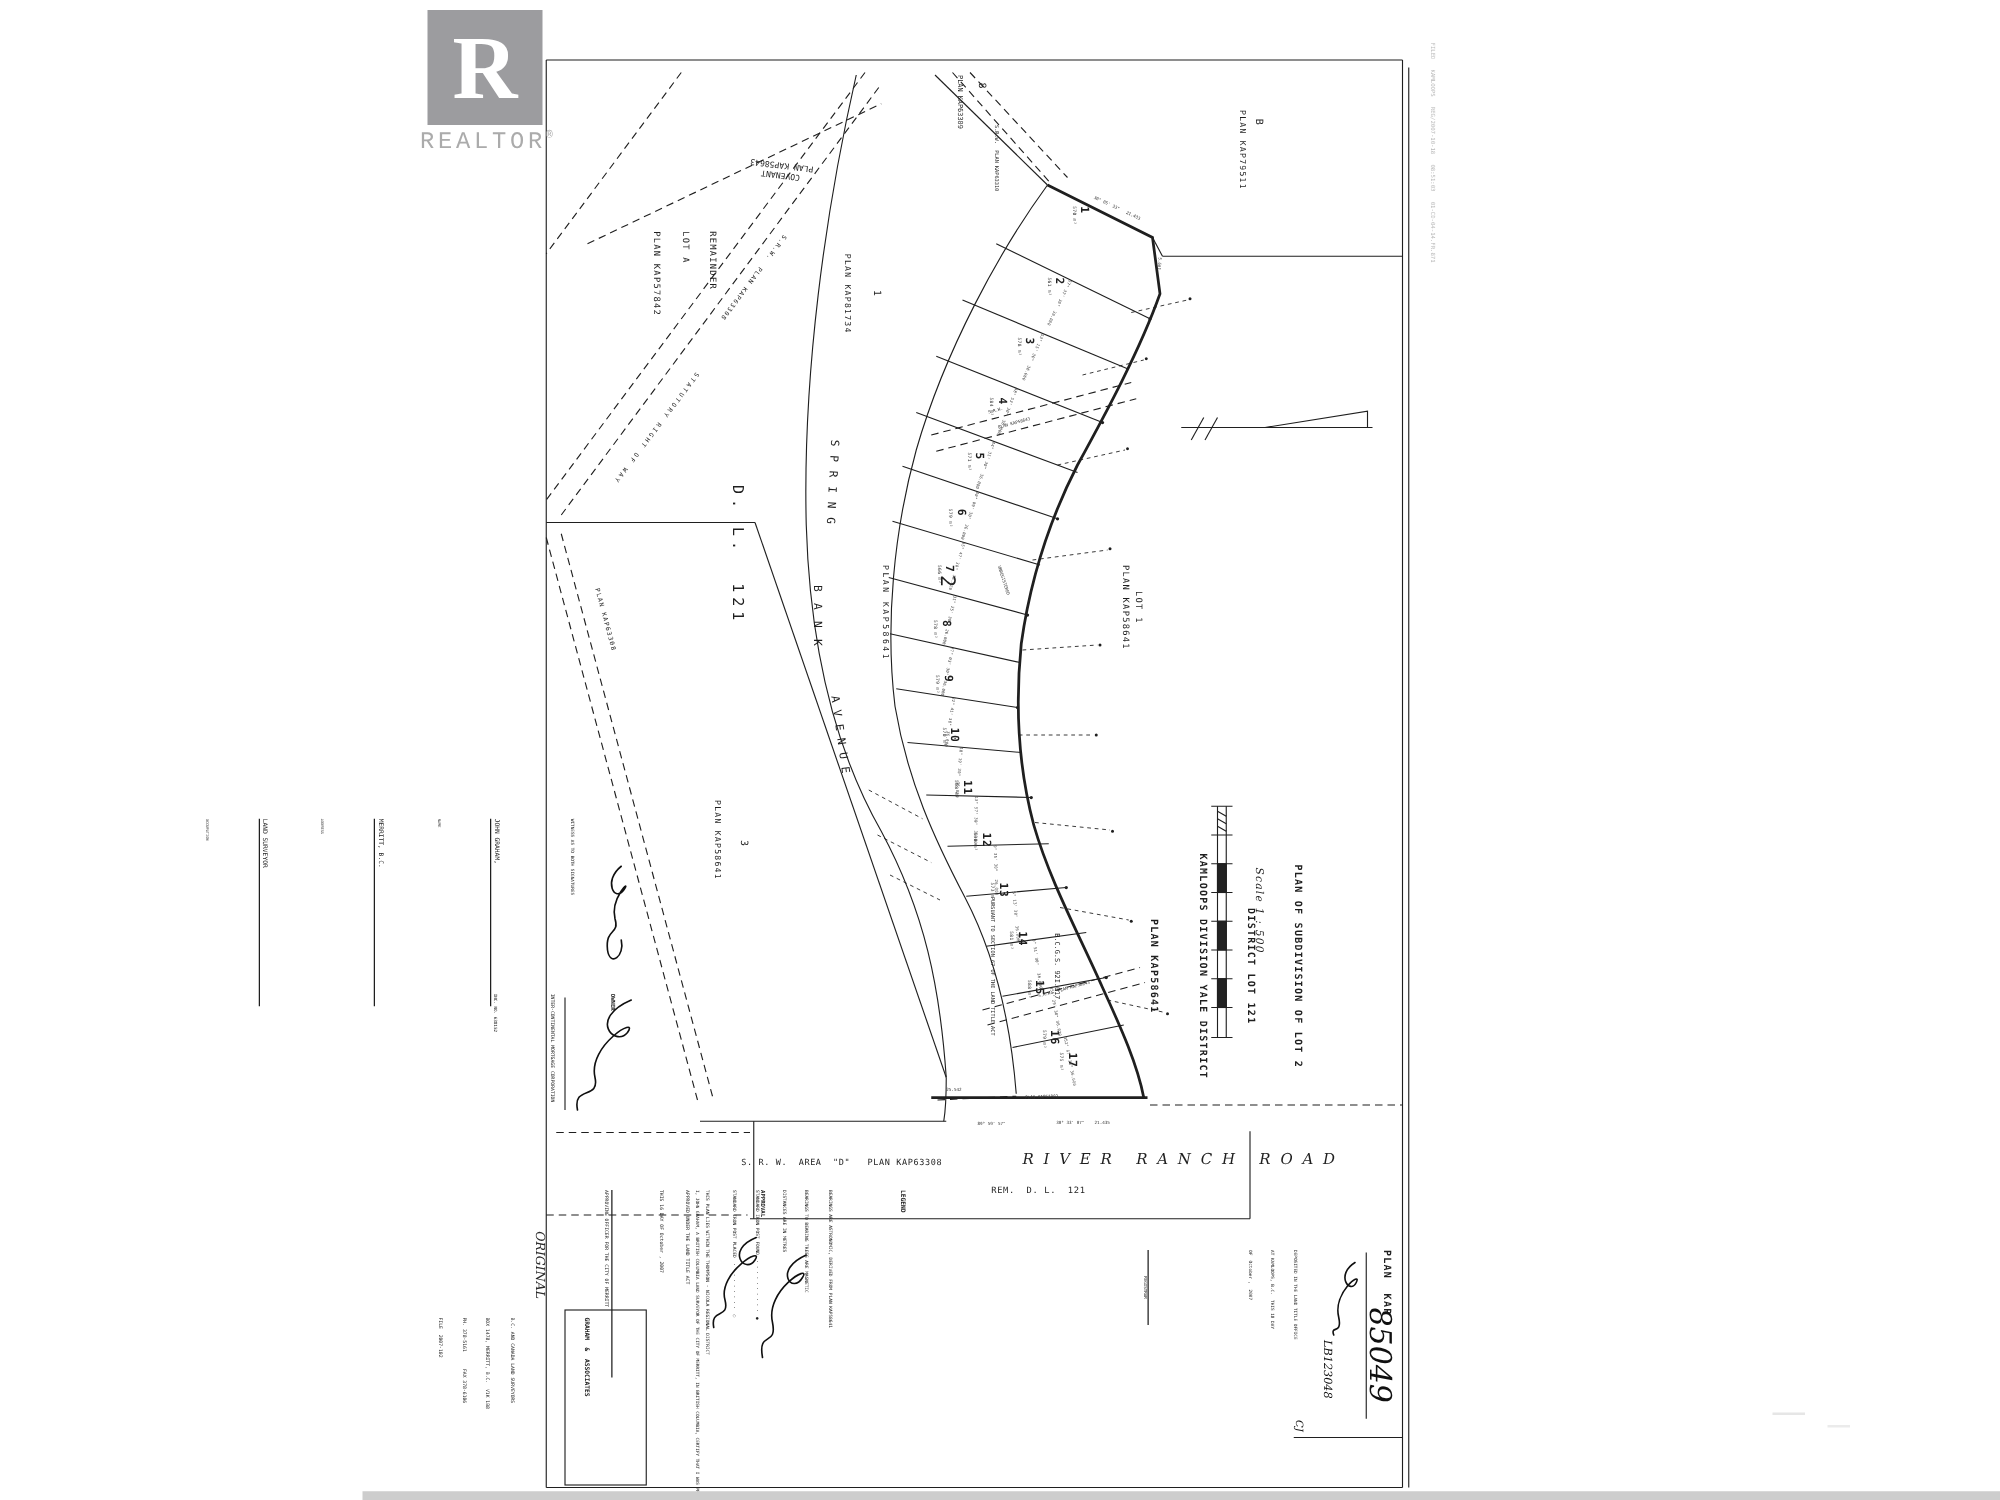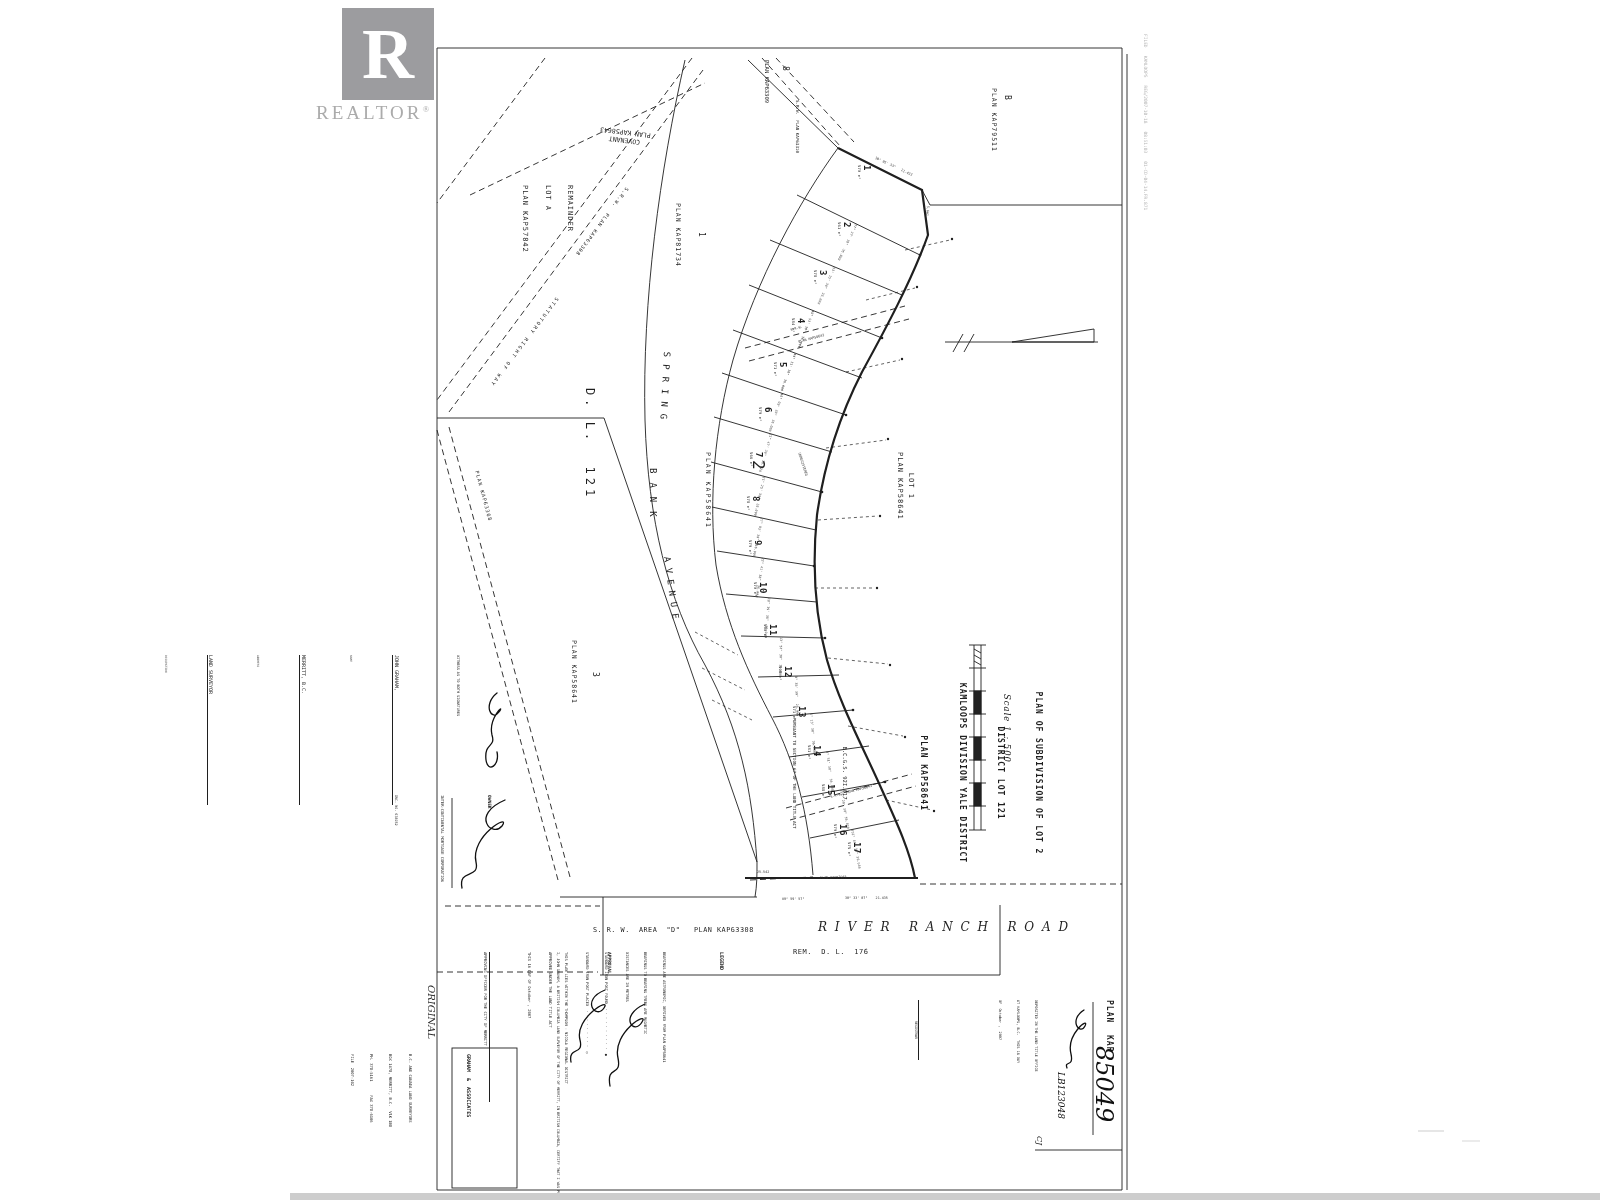--- a/index.html
+++ b/index.html
@@ -14,21 +14,21 @@
   .dim{font-size:3.2px;color:#3a3a3a;transform-origin:0 0;letter-spacing:.2px}
   .micro{font-size:3.4px;color:#333;transform-origin:0 0}
   .hand{font-family:"DejaVu Serif",serif;font-style:italic;color:#101010}
   .ital{font-family:"DejaVu Serif",serif;font-style:italic}
   .blk{line-height:1.6}
   .u{border-bottom:.5px solid #1f1f1f}
   .lbl{color:#444}
   .logo-box{position:absolute;left:342px;top:8px;width:92px;height:92px;background:#9c9c9f;
             display:flex;align-items:center;justify-content:center}
   .logo-r{font-family:"Liberation Serif",serif;font-weight:bold;font-size:72px;color:#ffffff;line-height:1}
-  .logo-word{position:absolute;left:316px;top:102px;font-family:Liberation Serif, serif;
+  .logo-word{position:absolute;left:336px;top:102px;font-family:Liberation Mono, monospace;
              color:#ababab;font-size:19px;letter-spacing:3px}
   .logo-reg{font-size:9px;vertical-align:super;color:#ababab}
   svg{position:absolute;left:0;top:0}
   .artifact{position:absolute;background:#cdcdcd}
 </style>
 </head>
 <body>
 
 <svg width="1600" height="1200" viewBox="0 0 1600 1200">
   <g stroke="#1f1f1f" fill="none" stroke-width="0.9">
@@ -183,21 +183,21 @@
 <div class="t r90" style="left:712px;top:452px;font-size:6.5px;letter-spacing:2px">PLAN KAP58641</div>
 <div class="t" style="left:630px;top:190px;font-size:5px;letter-spacing:1px;transform:rotate(127deg);transform-origin:0 0">S.R.W.  PLAN KAP63308</div>
 <div class="t" style="left:560px;top:300px;font-size:5px;letter-spacing:2px;transform:rotate(127deg);transform-origin:0 0">STATUTORY RIGHT OF WAY</div>
 <div class="t" style="left:480px;top:470px;font-size:5px;letter-spacing:1px;transform:rotate(75deg);transform-origin:0 0">PLAN KAP63308</div>
 
 <div class="t" style="left:672px;top:352px;font-size:9px;letter-spacing:7px;transform:rotate(93deg);transform-origin:0 0">SPRING</div>
 <div class="t r90" style="left:658px;top:468px;font-size:9px;letter-spacing:9px">BANK</div>
 <div class="t" style="left:672px;top:556px;font-size:9px;letter-spacing:6px;transform:rotate(82deg);transform-origin:0 0">AVENUE</div>
 <div class="t ital" style="left:818px;top:920px;font-size:12px;letter-spacing:2px">R I V E R   R A N C H   R O A D</div>
 <div class="t" style="left:593px;top:926px;font-size:6.8px;letter-spacing:.5px">S. R. W.  AREA  "D"   PLAN KAP63308</div>
-<div class="t" style="left:793px;top:948px;font-size:7px;letter-spacing:.5px">REM.  D. L.  176</div>
+<div class="t" style="left:793px;top:948px;font-size:7px;letter-spacing:.5px">REM.  D. L.  121</div>
 
 <div class="t r90 lot" style="left:872px;top:165px"><span class="ln">1</span><span class="la">570 m²</span></div>
 <div class="t r90 lot" style="left:852px;top:222px"><span class="ln">2</span><span class="la">561 m²</span></div>
 <div class="t r90 lot" style="left:828px;top:270px"><span class="ln">3</span><span class="la">578 m²</span></div>
 <div class="t r90 lot" style="left:806px;top:318px"><span class="ln">4</span><span class="la">584 m²</span></div>
 <div class="t r90 lot" style="left:788px;top:362px"><span class="ln">5</span><span class="la">571 m²</span></div>
 <div class="t r90 lot" style="left:773px;top:407px"><span class="ln">6</span><span class="la">579 m²</span></div>
 <div class="t r90 lot" style="left:764px;top:452px"><span class="ln">7</span><span class="la">566 m²</span></div>
 <div class="t r90 lot" style="left:761px;top:496px"><span class="ln">8</span><span class="la">578 m²</span></div>
 <div class="t r90 lot" style="left:763px;top:540px"><span class="ln">9</span><span class="la">579 m²</span></div>

